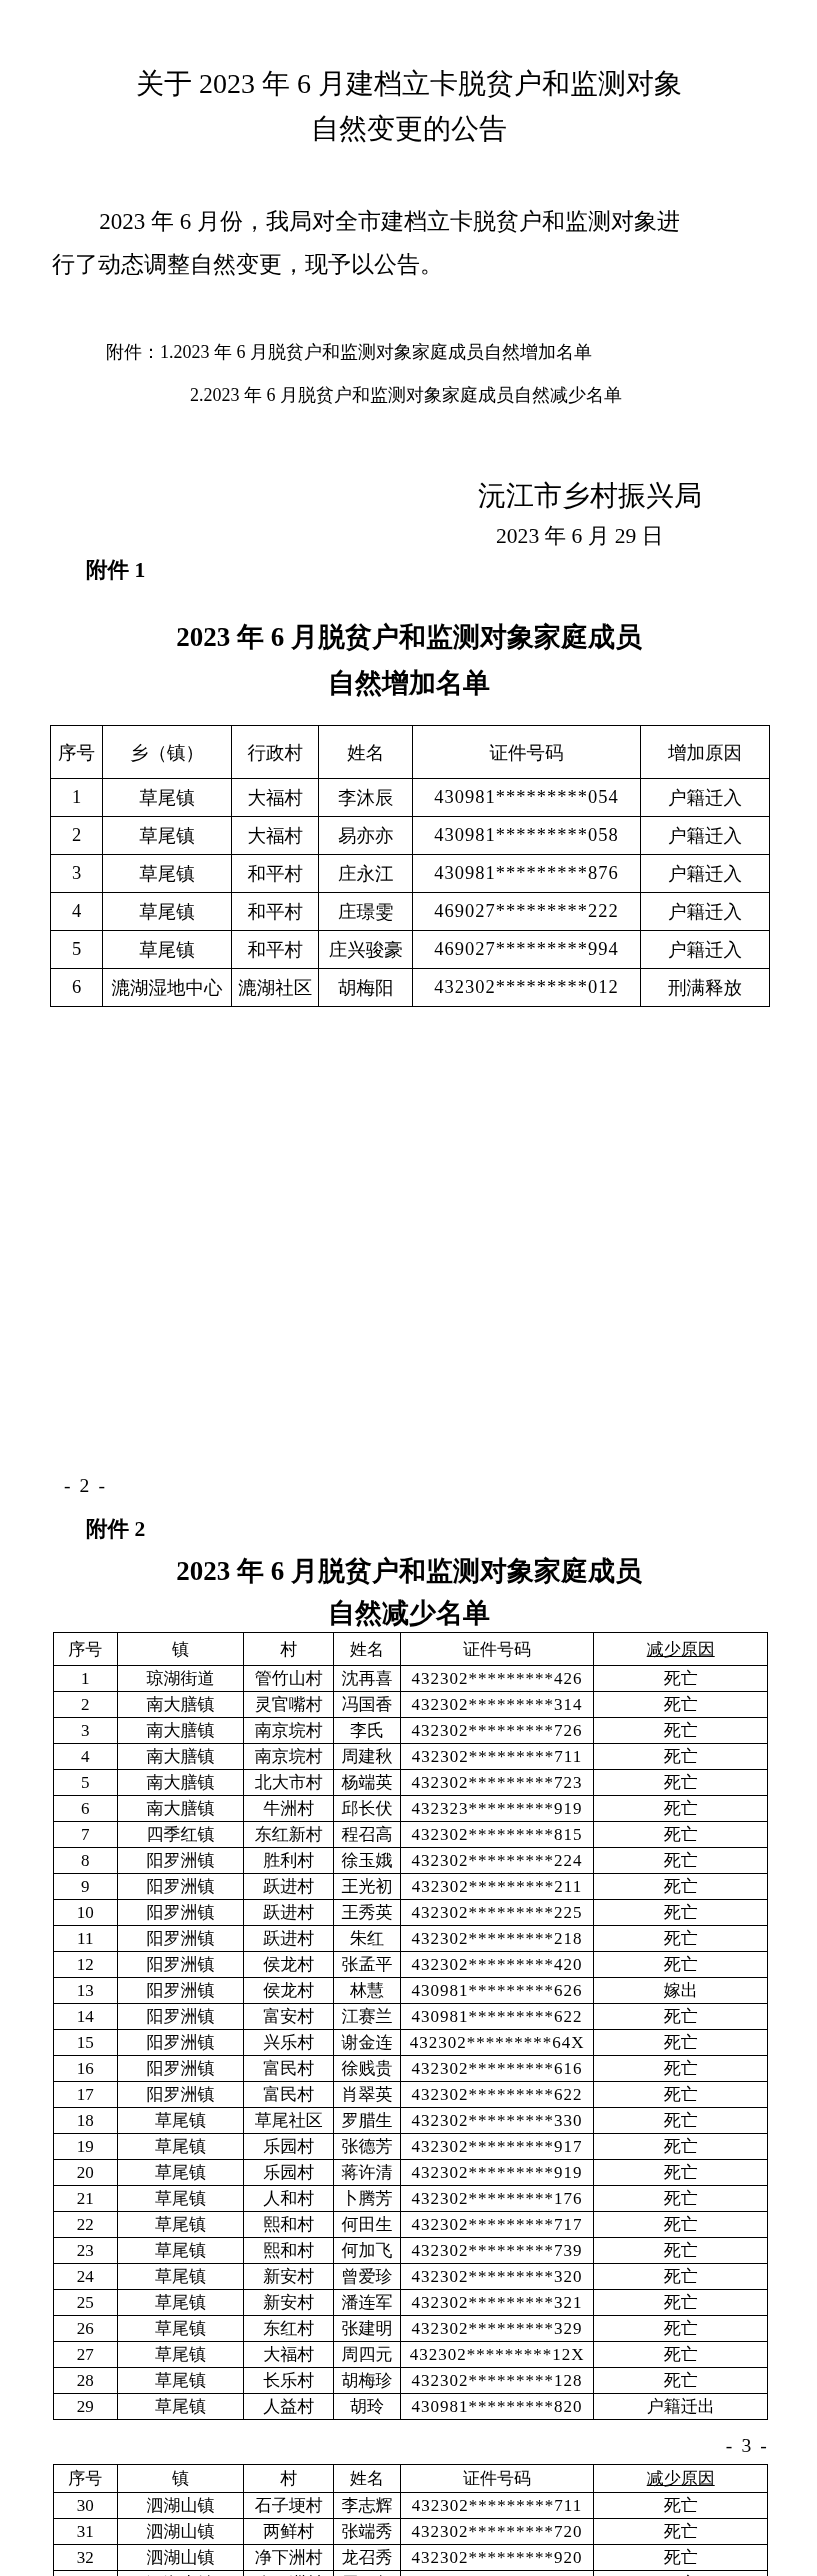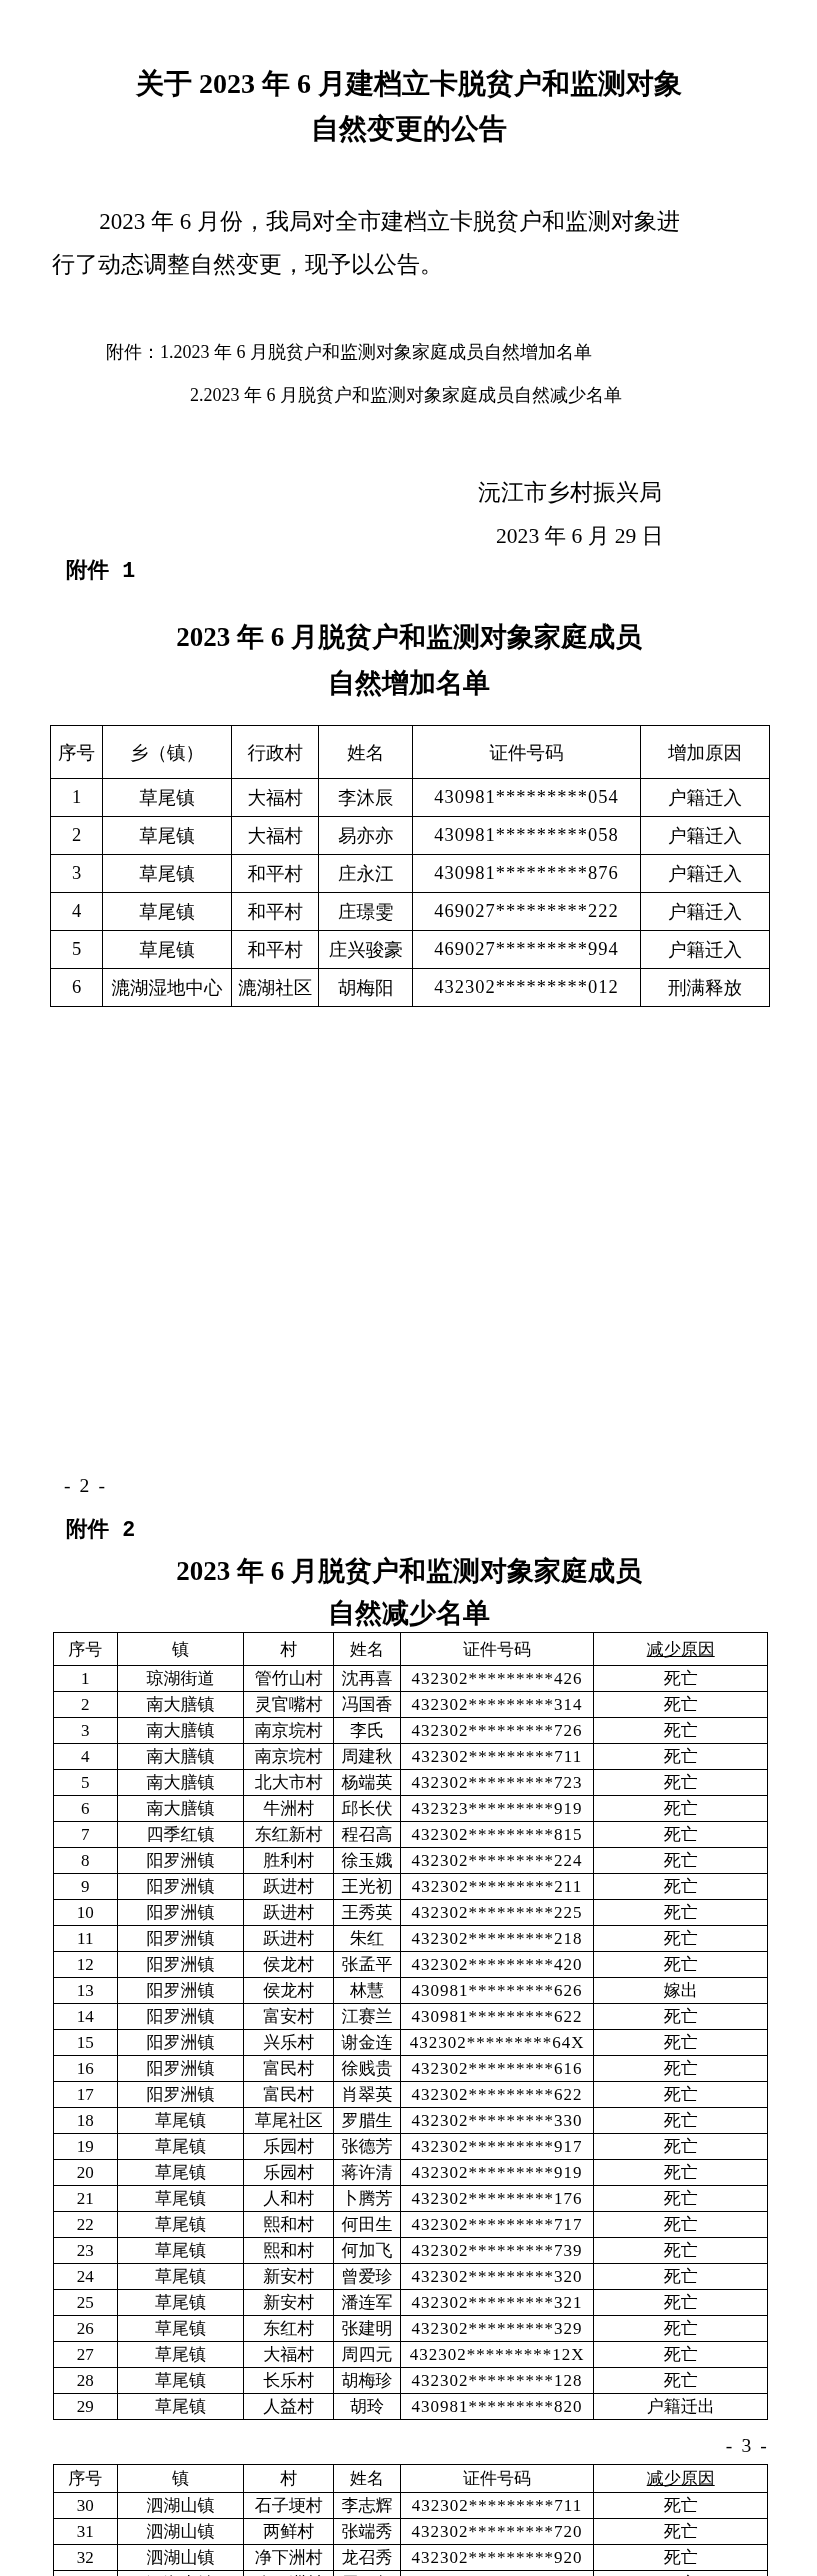--- a/index.html
+++ b/index.html
@@ -5,36 +5,36 @@
   html,body{margin:0;padding:0;}
   body{
     position:relative;
     width:818px;height:3487px;
     background:#ffffff;color:#000;
     font-family:"Liberation Serif","DejaVu Serif",serif;
   }
   .abs{position:absolute;}
   .center{left:0;right:0;text-align:center;}
   .notice-title{
-    top:61px;font-size:28px;font-weight:700;line-height:45px;
+    top:61px;font-size:28px;font-weight:400;line-height:45px;
   }
   .para{
     top:200px;left:52px;right:49px;font-size:23px;line-height:43px;
   }
   .para .indent{text-indent:2.05em;}
   .attach{
     top:331px;left:52px;right:49px;font-size:18px;line-height:43px;
   }
   .attach-line1{padding-left:54px;}
   .attach-line2{padding-left:138px;}
-  .issuer{top:477px;left:478px;font-size:23px;text-align:center;}
+  .issuer{top:477px;left:478px;font-size:28px;text-align:center;}
   .docdate{top:521px;left:496px;font-size:21.6px;}
   .fujian-label{
-    font-family:Liberation Mono, monospace;
-    font-weight:600;font-size:21.6px;
+    font-family:Liberation Serif, serif;
+    font-weight:600;font-size:21.6px;margin-left:20px;
   }
   .fujian1{top:555px;left:66px;}
   .fujian2{top:1514px;left:66px;}
   .table-title{font-size:27px;font-weight:700;}
   .t1-title{top:614px;line-height:46px;}
   .t2-title{top:1550px;line-height:42px;}
   .page-marker{font-size:19.6px;letter-spacing:2.1px;}
   .marker2{top:1475px;left:64px;}
   .marker3{top:2435px;right:49px;}
 

